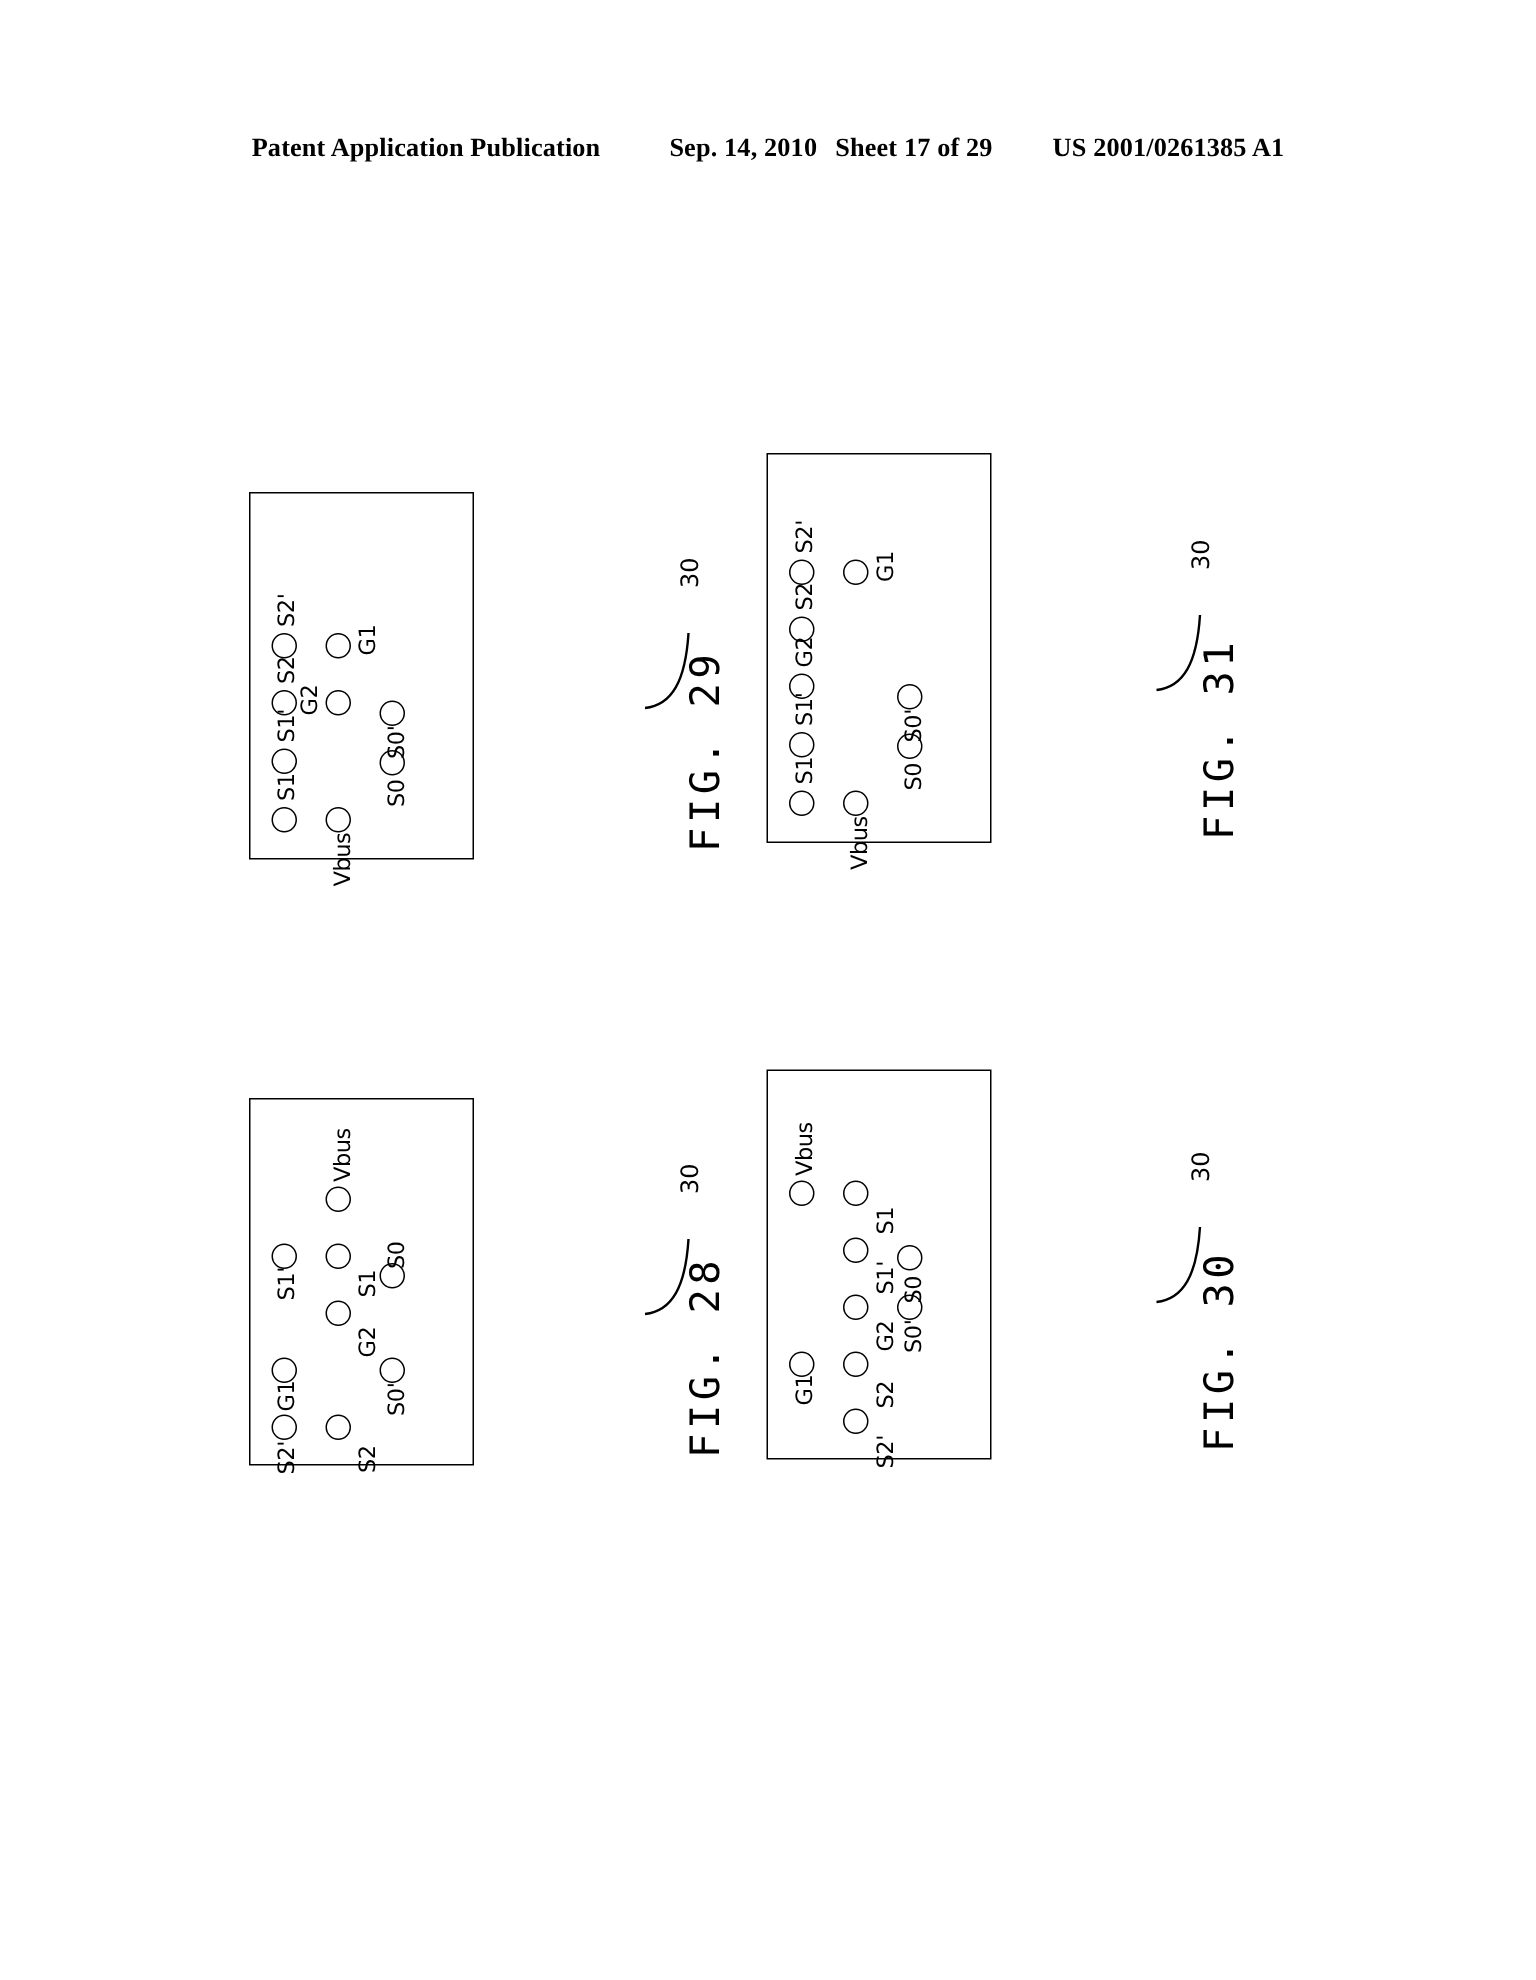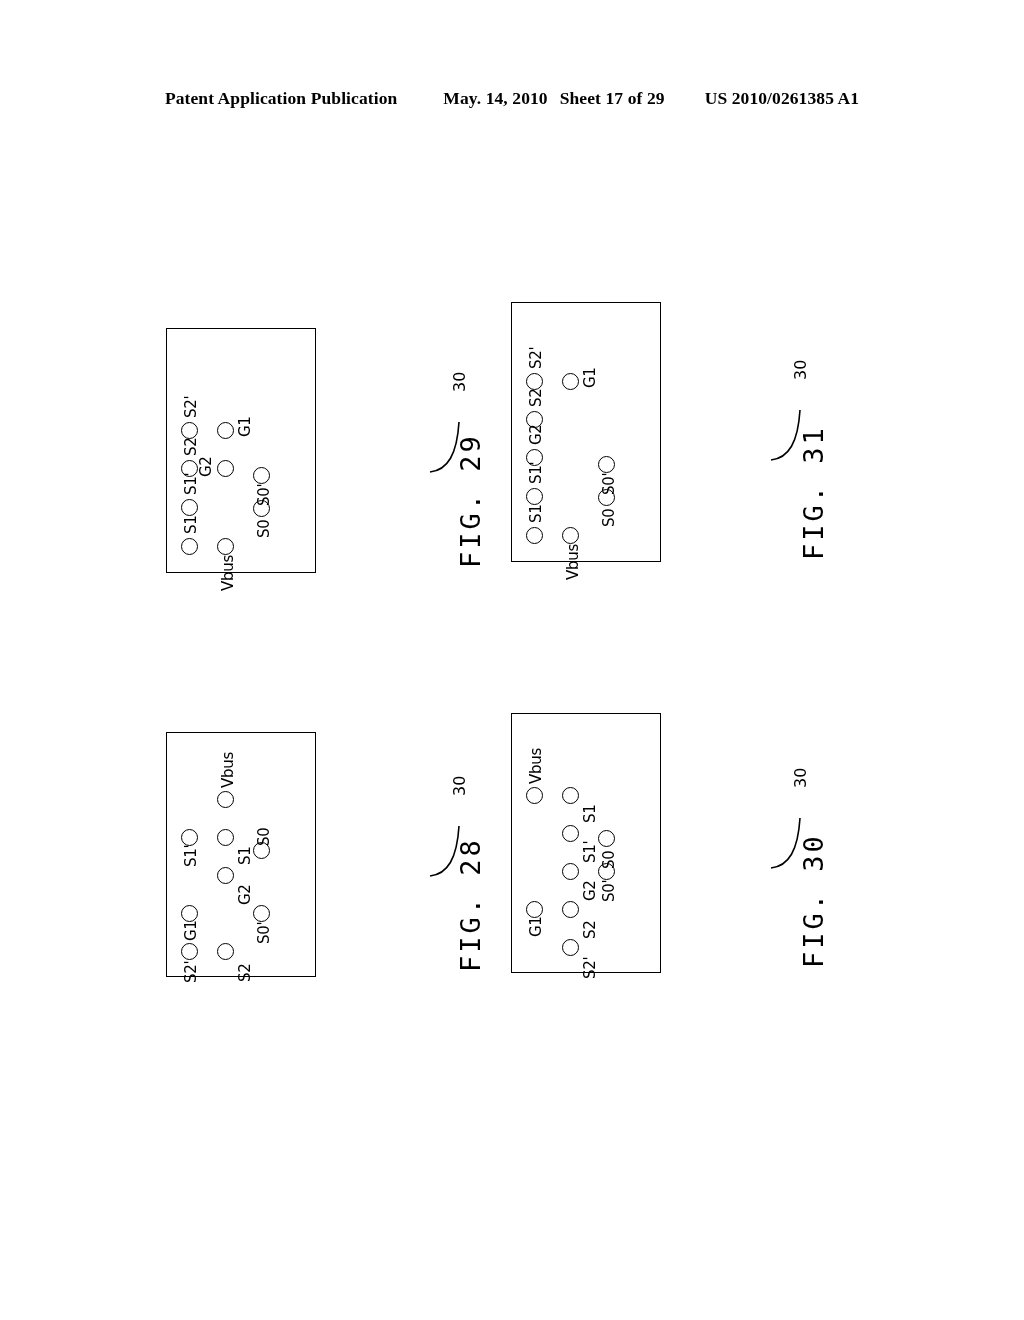--- a/index.html
+++ b/index.html
@@ -92,23 +92,23 @@
   .leader{
     position:absolute;
     overflow:visible;
   }
 </style>
 </head>
 <body>
 
 <div id="pub-header">
   <span class="h-pub">Patent Application Publication</span>
-  <span class="h-date">May. 14, 2010</span>
+  <span class="h-date">Sep. 14, 2010</span>
   <span class="h-sheet">Sheet 17 of 29</span>
-  <span class="h-num">US 2010/0261385 A1</span>
+  <span class="h-num">US 2001/0261385 A1</span>
 </div>
 
 <div class="fig-plate" style="left:0;top:0;width:1024px;height:1320px;">
 
   <div class="fig-rot" style="left:166px; top:573px; transform:rotate(-90deg); width:245px; height:150px;">
     <div class="fig-inner" style="width:245px;height:150px;">
       <div class="pkg-box" style="width:245px;height:150px;"></div>
 
       <div class="pad" style="left:18px;  top:51px;"></div>
       <div class="pad" style="left:18px;  top:15px;"></div>

